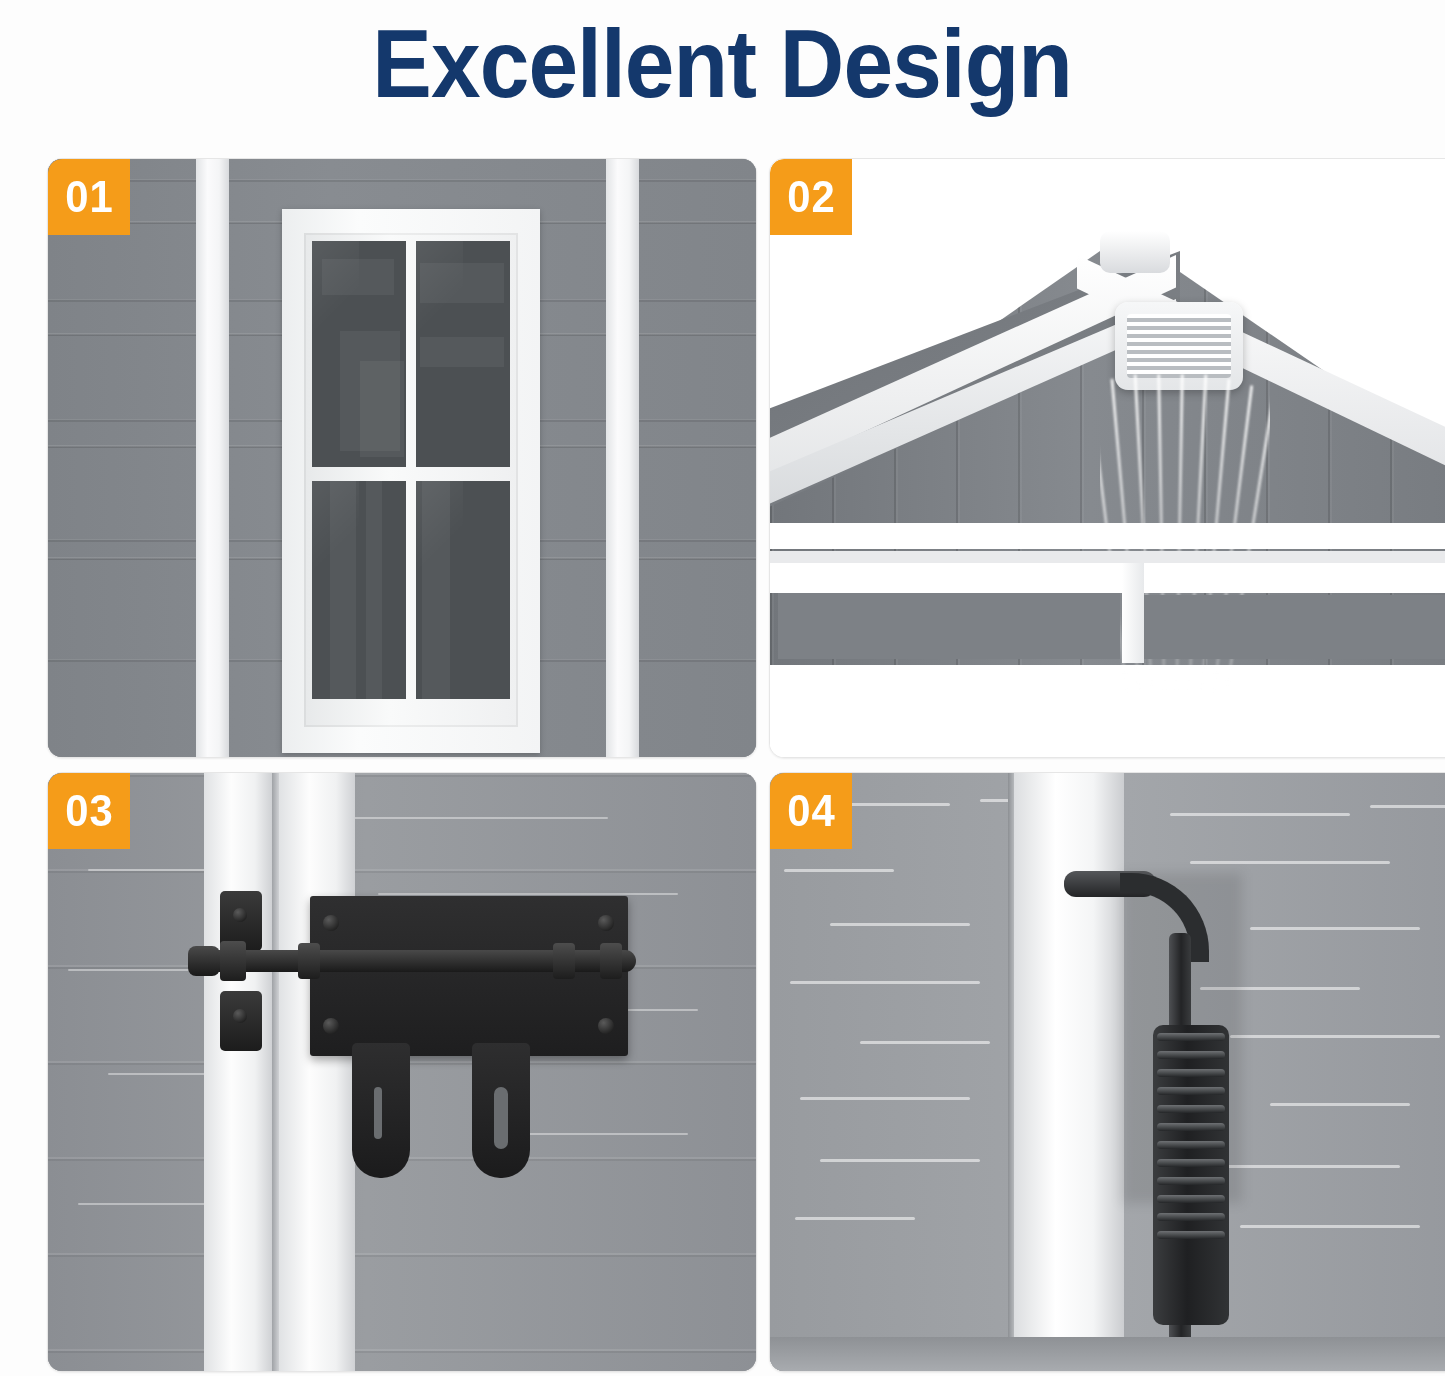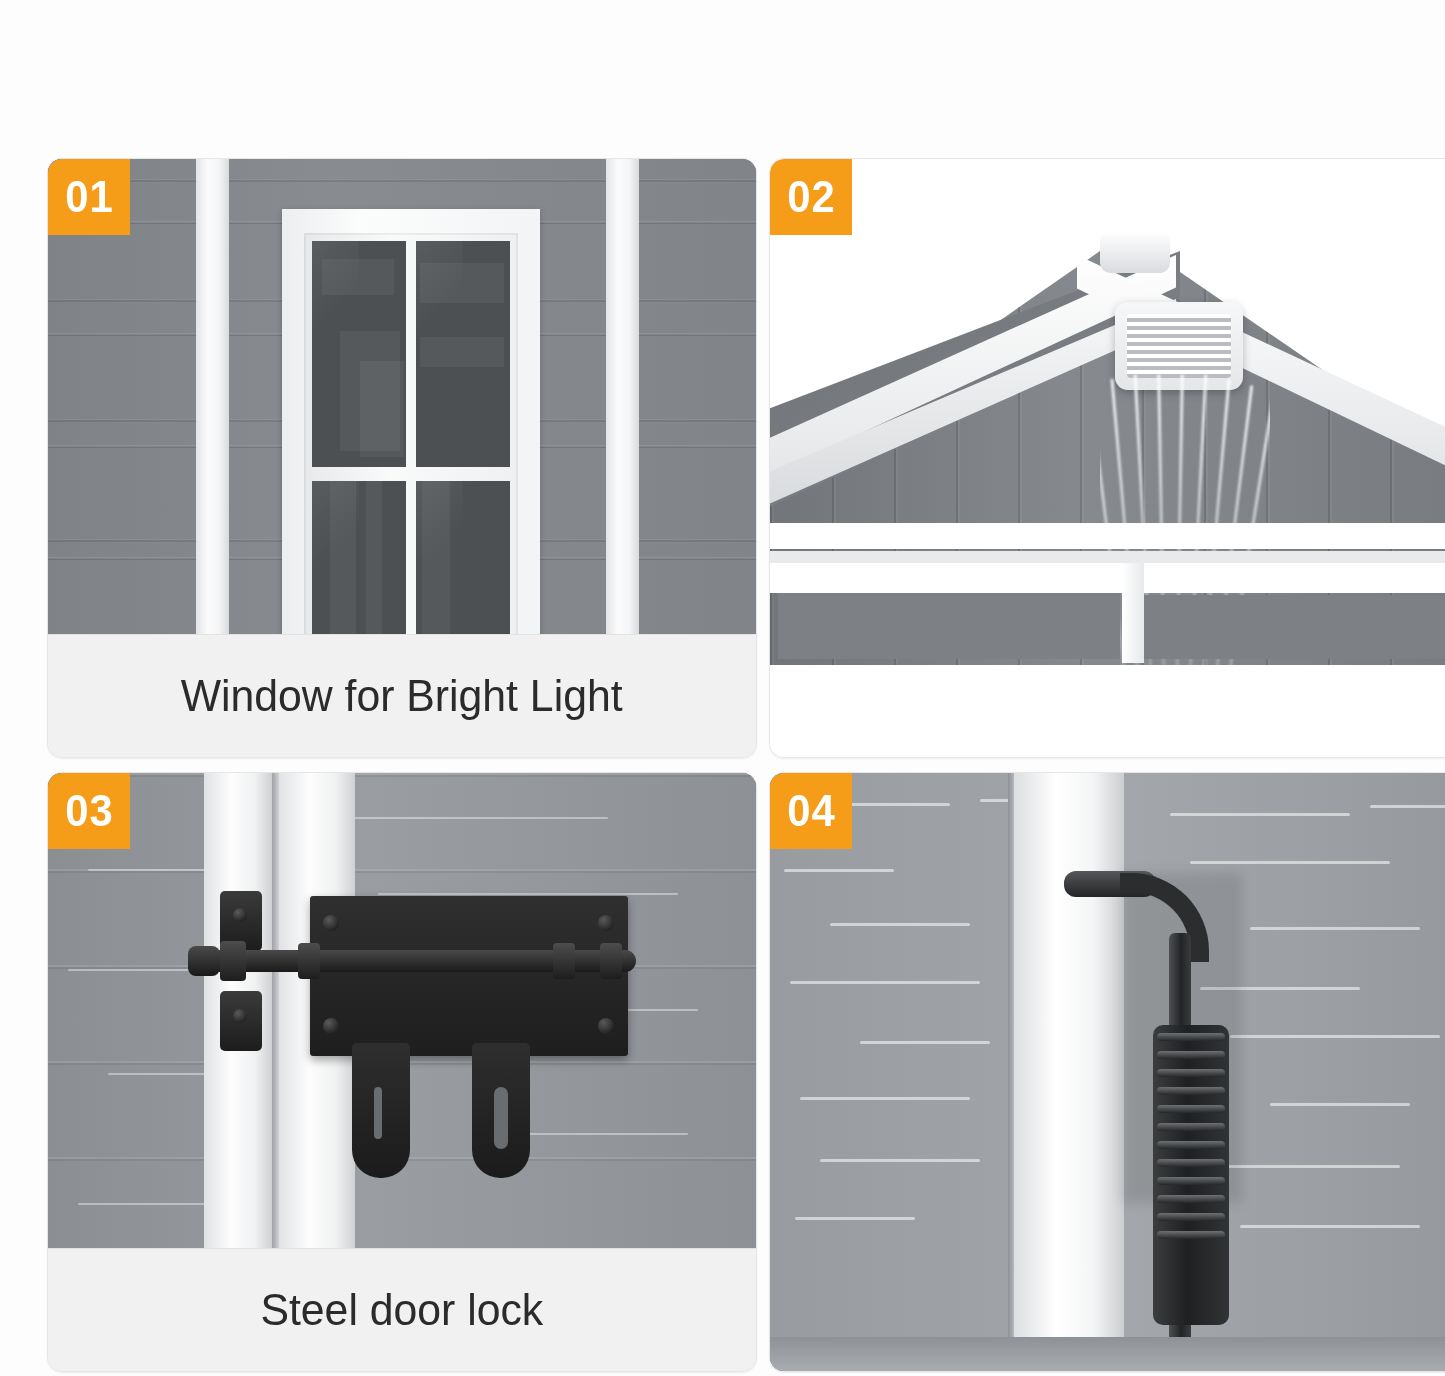--- a/index.html
+++ b/index.html
@@ -189,20 +189,23 @@
     border-radius:10px;overflow:hidden;}
   .p4-coil{position:absolute;left:4px;right:4px;height:8px;
     background:linear-gradient(to bottom,#6e7174,#242628);border-radius:5px;}
   .p4-shadow{position:absolute;background:rgba(0,0,0,.10);filter:blur(6px);}
 </style>
 </head>
 <body>
 
 <div class="page">
 
+  <div class="heading">
+    <div class="heading-text">Excellent Design</div>
+  </div>
 
   <div class="grid">
 
     <div class="card">
       <div class="photo">
         <div class="p1">
           <div class="p1-siding"></div>
           <div class="p1-seam" style="top:62px"></div>
           <div class="p1-seam" style="top:174px"></div>
           <div class="p1-seam" style="top:286px"></div>
@@ -232,23 +235,20 @@
 
               <div class="p1-pane" style="left:112px;top:248px;width:94px;height:218px">
                 <div class="p1-refl" style="left:6px;top:0px;width:28px;height:218px"></div>
               </div>
             </div>
           </div>
         </div>
         <div class="badge">
           <span class="badge-num">01</span>
         </div>
-      </div>
-      <div class="caption">
-        <span class="caption-text">Window for Bright Light</span>
       </div>
     </div>
 
     <div class="card">
       <div class="photo" style="background:#ffffff">
         <div class="p2">
 
           <div class="p2-gable">
             <div class="p2-gable-lines"></div>
           </div>
@@ -327,23 +327,20 @@
           <div class="p3-tab" style="left:304px;top:270px;">
             <div class="p3-slot" style="width:8px;height:52px;"></div>
           </div>
           <div class="p3-tab" style="left:424px;top:270px;">
             <div class="p3-slot"></div>
           </div>
         </div>
         <div class="badge">
           <span class="badge-num">03</span>
         </div>
-      </div>
-      <div class="caption">
-        <span class="caption-text">Steel door lock</span>
       </div>
     </div>
 
     <div class="card">
       <div class="photo">
         <div class="p4">
           <div class="p4-wall"></div>
 
           <div class="p4-squig" style="left:30px;top:30px;width:150px;"></div>
           <div class="p4-squig" style="left:210px;top:26px;width:120px;"></div>

